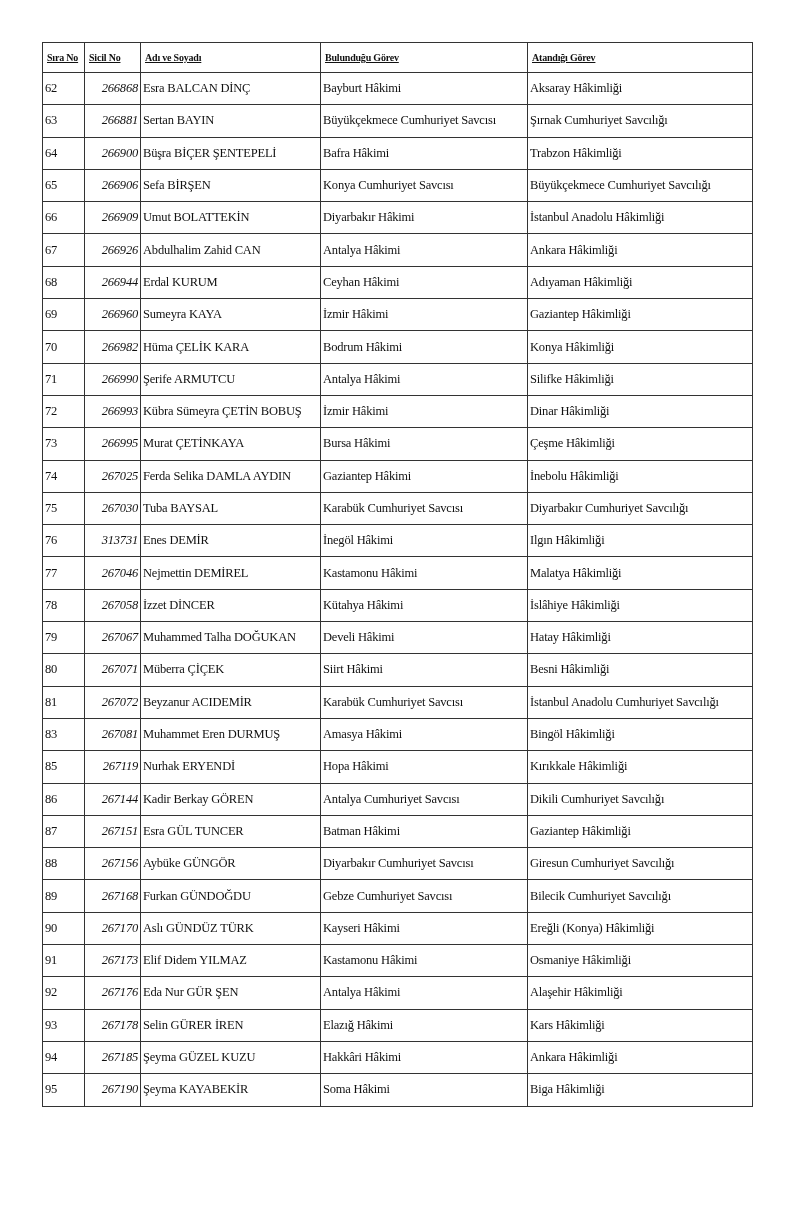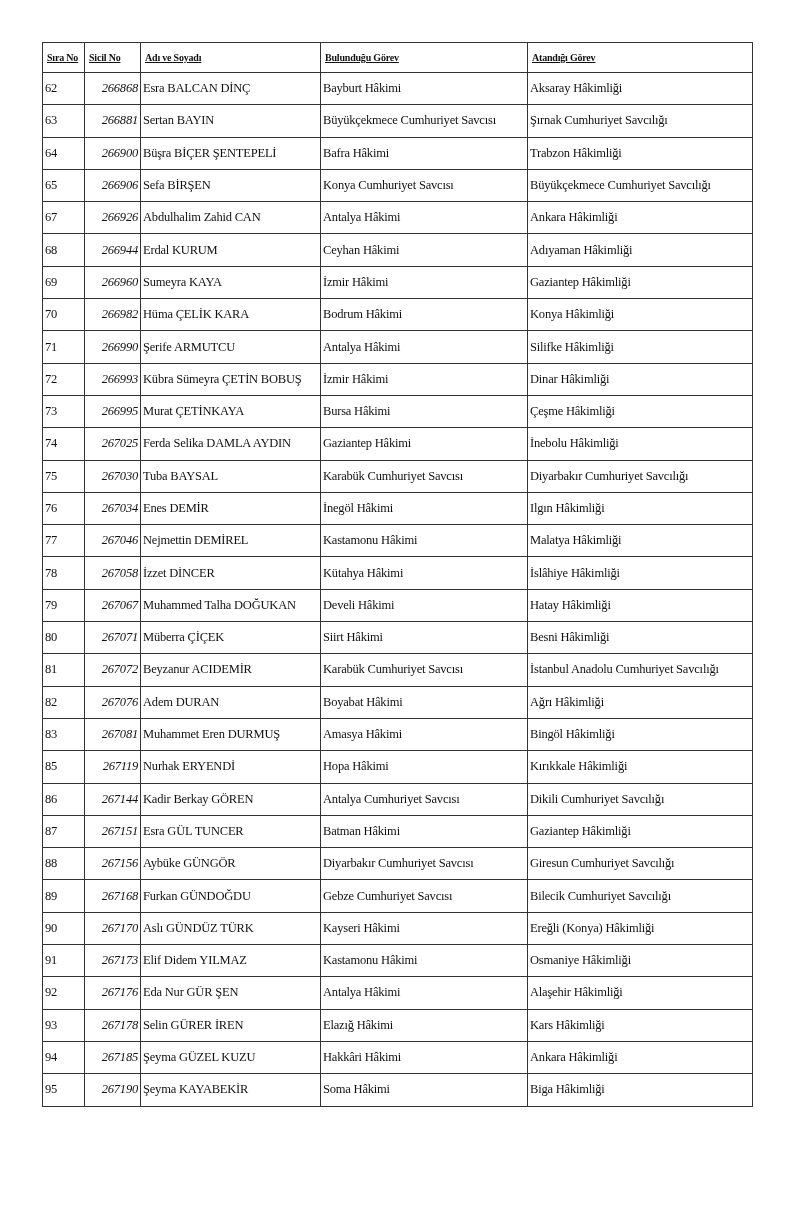--- a/index.html
+++ b/index.html
@@ -83,20 +83,27 @@
           <td class="txt">Trabzon Hâkimliği</td>
         </tr>
         <tr>
           <td class="num">65</td>
           <td class="sicil">266906</td>
           <td class="txt">Sefa BİRŞEN</td>
           <td class="txt">Konya Cumhuriyet Savcısı</td>
           <td class="txt">Büyükçekmece Cumhuriyet Savcılığı</td>
         </tr>
         <tr>
+          <td class="num">66</td>
+          <td class="sicil">266909</td>
+          <td class="txt">Umut BOLATTEKİN</td>
+          <td class="txt">Diyarbakır Hâkimi</td>
+          <td class="txt">İstanbul Anadolu Hâkimliği</td>
+        </tr>
+        <tr>
           <td class="num">67</td>
           <td class="sicil">266926</td>
           <td class="txt">Abdulhalim Zahid CAN</td>
           <td class="txt">Antalya Hâkimi</td>
           <td class="txt">Ankara Hâkimliği</td>
         </tr>
         <tr>
           <td class="num">68</td>
           <td class="sicil">266944</td>
           <td class="txt">Erdal KURUM</td>
@@ -147,21 +154,21 @@
         </tr>
         <tr>
           <td class="num">75</td>
           <td class="sicil">267030</td>
           <td class="txt">Tuba BAYSAL</td>
           <td class="txt">Karabük Cumhuriyet Savcısı</td>
           <td class="txt">Diyarbakır Cumhuriyet Savcılığı</td>
         </tr>
         <tr>
           <td class="num">76</td>
-          <td class="sicil">267034</td>
+          <td class="sicil">313731</td>
           <td class="txt">Enes DEMİR</td>
           <td class="txt">İnegöl Hâkimi</td>
           <td class="txt">Ilgın Hâkimliği</td>
         </tr>
         <tr>
           <td class="num">77</td>
           <td class="sicil">267046</td>
           <td class="txt">Nejmettin DEMİREL</td>
           <td class="txt">Kastamonu Hâkimi</td>
           <td class="txt">Malatya Hâkimliği</td>
@@ -188,27 +195,20 @@
           <td class="txt">Besni Hâkimliği</td>
         </tr>
         <tr>
           <td class="num">81</td>
           <td class="sicil">267072</td>
           <td class="txt">Beyzanur ACIDEMİR</td>
           <td class="txt">Karabük Cumhuriyet Savcısı</td>
           <td class="txt">İstanbul Anadolu Cumhuriyet Savcılığı</td>
         </tr>
         <tr>
-          <td class="num">82</td>
-          <td class="sicil">267076</td>
-          <td class="txt">Adem DURAN</td>
-          <td class="txt">Boyabat Hâkimi</td>
-          <td class="txt">Ağrı Hâkimliği</td>
-        </tr>
-        <tr>
           <td class="num">83</td>
           <td class="sicil">267081</td>
           <td class="txt">Muhammet Eren DURMUŞ</td>
           <td class="txt">Amasya Hâkimi</td>
           <td class="txt">Bingöl Hâkimliği</td>
         </tr>
         <tr>
           <td class="num">85</td>
           <td class="sicil">267119</td>
           <td class="txt">Nurhak ERYENDİ</td>

